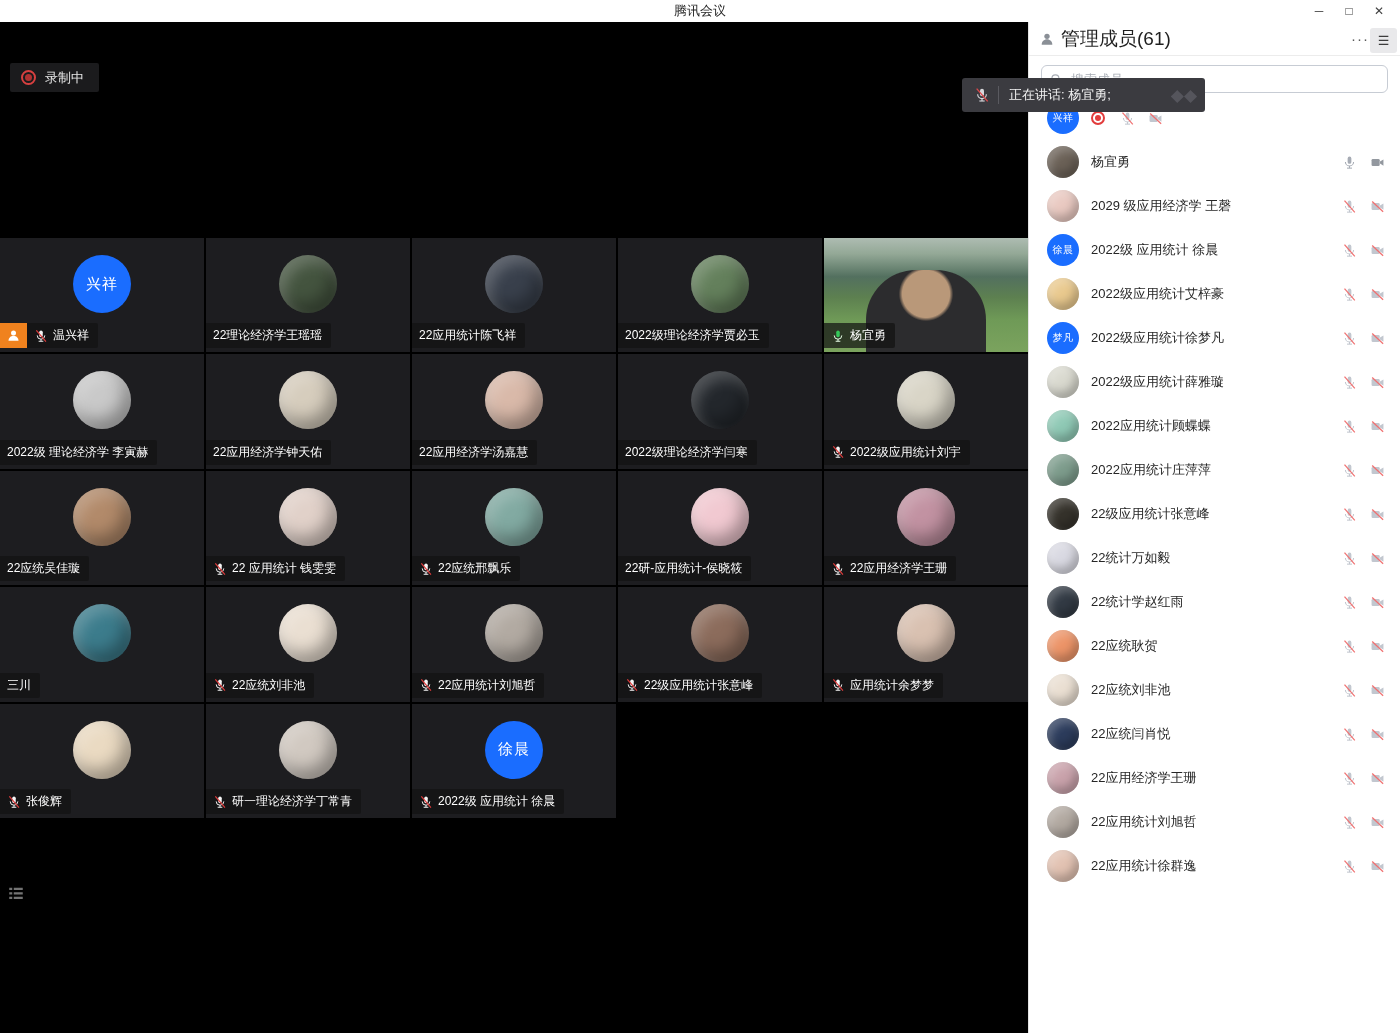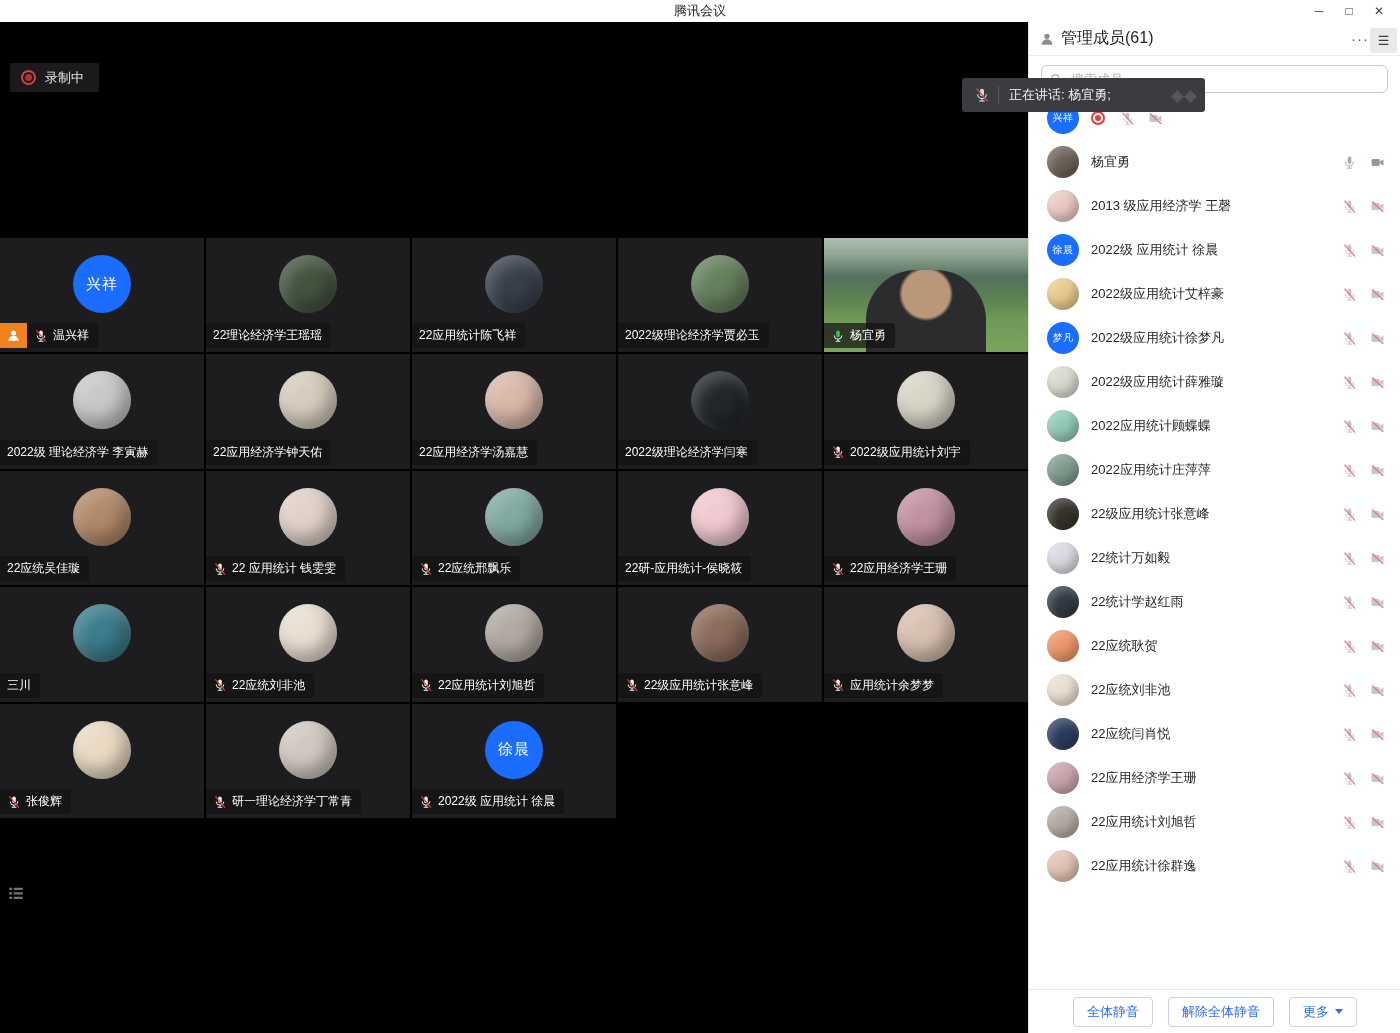--- a/index.html
+++ b/index.html
@@ -51,21 +51,21 @@
   .toast .t-mic{margin:0 8px 0 4px;}
   .toast .t-mic svg{width:16px;height:16px;}
   .toast-mic .mb{fill:#d8d8dc}.toast-mic .ma{stroke:#d8d8dc}.toast-mic .ms{stroke:#e0494c}
   .toast-div{width:1px;height:18px;background:#5a5a60;margin-right:10px;}
   .toast-marks{margin-left:auto;display:flex;align-items:center;gap:2px;color:#55555c;font-size:17px;}
   
   .sidebar{position:absolute;left:1028px;top:22px;width:372px;height:1011px;background:#fff;
     border-left:1px solid #e3e3e3;box-sizing:border-box;z-index:20;}
   .sb-header{height:33px;display:flex;align-items:center;padding:0 10px;border-bottom:1px solid #ececec;}
   .sb-header .ppl{width:16px;height:16px;margin-right:6px;}
-  .sb-title{font-size:16px;color:#1f1f1f;}
+  .sb-title{font-size:19px;color:#1f1f1f;}
   .sb-actions{margin-left:auto;display:flex;align-items:center;gap:10px;color:#5a5a5a;}
   .sb-actions .more-dots{font-size:15px;letter-spacing:1px;}
   .sb-actions .close-x{font-size:13px;}
   .menu-btn{position:absolute;right:3px;top:6px;width:27px;height:25px;background:#e9e9eb;border-radius:3px;
     display:flex;align-items:center;justify-content:center;color:#3c3c3c;font-size:13px;}
   .search{margin:9px 12px 6px 12px;height:26px;border:1px solid #c7ccd4;border-radius:6px;
     display:flex;align-items:center;padding:0 8px;gap:6px;}
   .search svg{width:13px;height:13px;flex:none;}
   .search input{border:none;outline:none;flex:1;font-size:13px;color:#333;background:transparent;
     font-family:"Liberation Sans","DejaVu Sans",sans-serif;}
@@ -570,21 +570,21 @@
     <rect class="cb" x="2.5" y="6.5" width="13" height="11" rx="2"></rect>
     <path class="cb" d="M16 10.5l5.5-3.5v10l-5.5-3.5z"></path>
     <line class="cs" x1="3.5" y1="4" x2="21" y2="20.5" stroke-width="2"></line>
   </svg>
           </span>
     </div>
   </div>
       <div class="member">
     <div class="m-avatar photo" style="--c: #e9c9c1;"></div>
     <div class="m-text">
-      <div class="m-name">2013 级应用经济学 王磬</div>
+      <div class="m-name">2029 级应用经济学 王磬</div>
 
     </div>
     <div class="m-icons">
 
       <span class="m-mic m-mic-muted">
             <svg viewBox="0 0 24 24" aria-hidden="true">
     <rect class="mb" x="9" y="2.5" width="6" height="11.5" rx="3"></rect>
     <path class="ma" d="M5.5 11a6.5 6.5 0 0 0 13 0" fill="none" stroke-width="1.7"></path>
     <line class="ma" x1="12" y1="17.5" x2="12" y2="21" stroke-width="1.7"></line>
     <line class="ma" x1="8" y1="21" x2="16" y2="21" stroke-width="1.7"></line>
@@ -985,25 +985,13 @@
             <svg viewBox="0 0 24 24" aria-hidden="true">
     <rect class="cb" x="2.5" y="6.5" width="13" height="11" rx="2"></rect>
     <path class="cb" d="M16 10.5l5.5-3.5v10l-5.5-3.5z"></path>
     <line class="cs" x1="3.5" y1="4" x2="21" y2="20.5" stroke-width="2"></line>
   </svg>
           </span>
     </div>
   </div>
     </div>
 
-  <div class="sb-footer">
-    <button class="f-btn">
-      <span>全体静音</span>
-    </button>
-    <button class="f-btn">
-      <span>解除全体静音</span>
-    </button>
-    <button class="f-btn">
-      <span>更多</span>
-      <span class="caret"></span>
-    </button>
-  </div>
 </div>
 
 </body></html>

